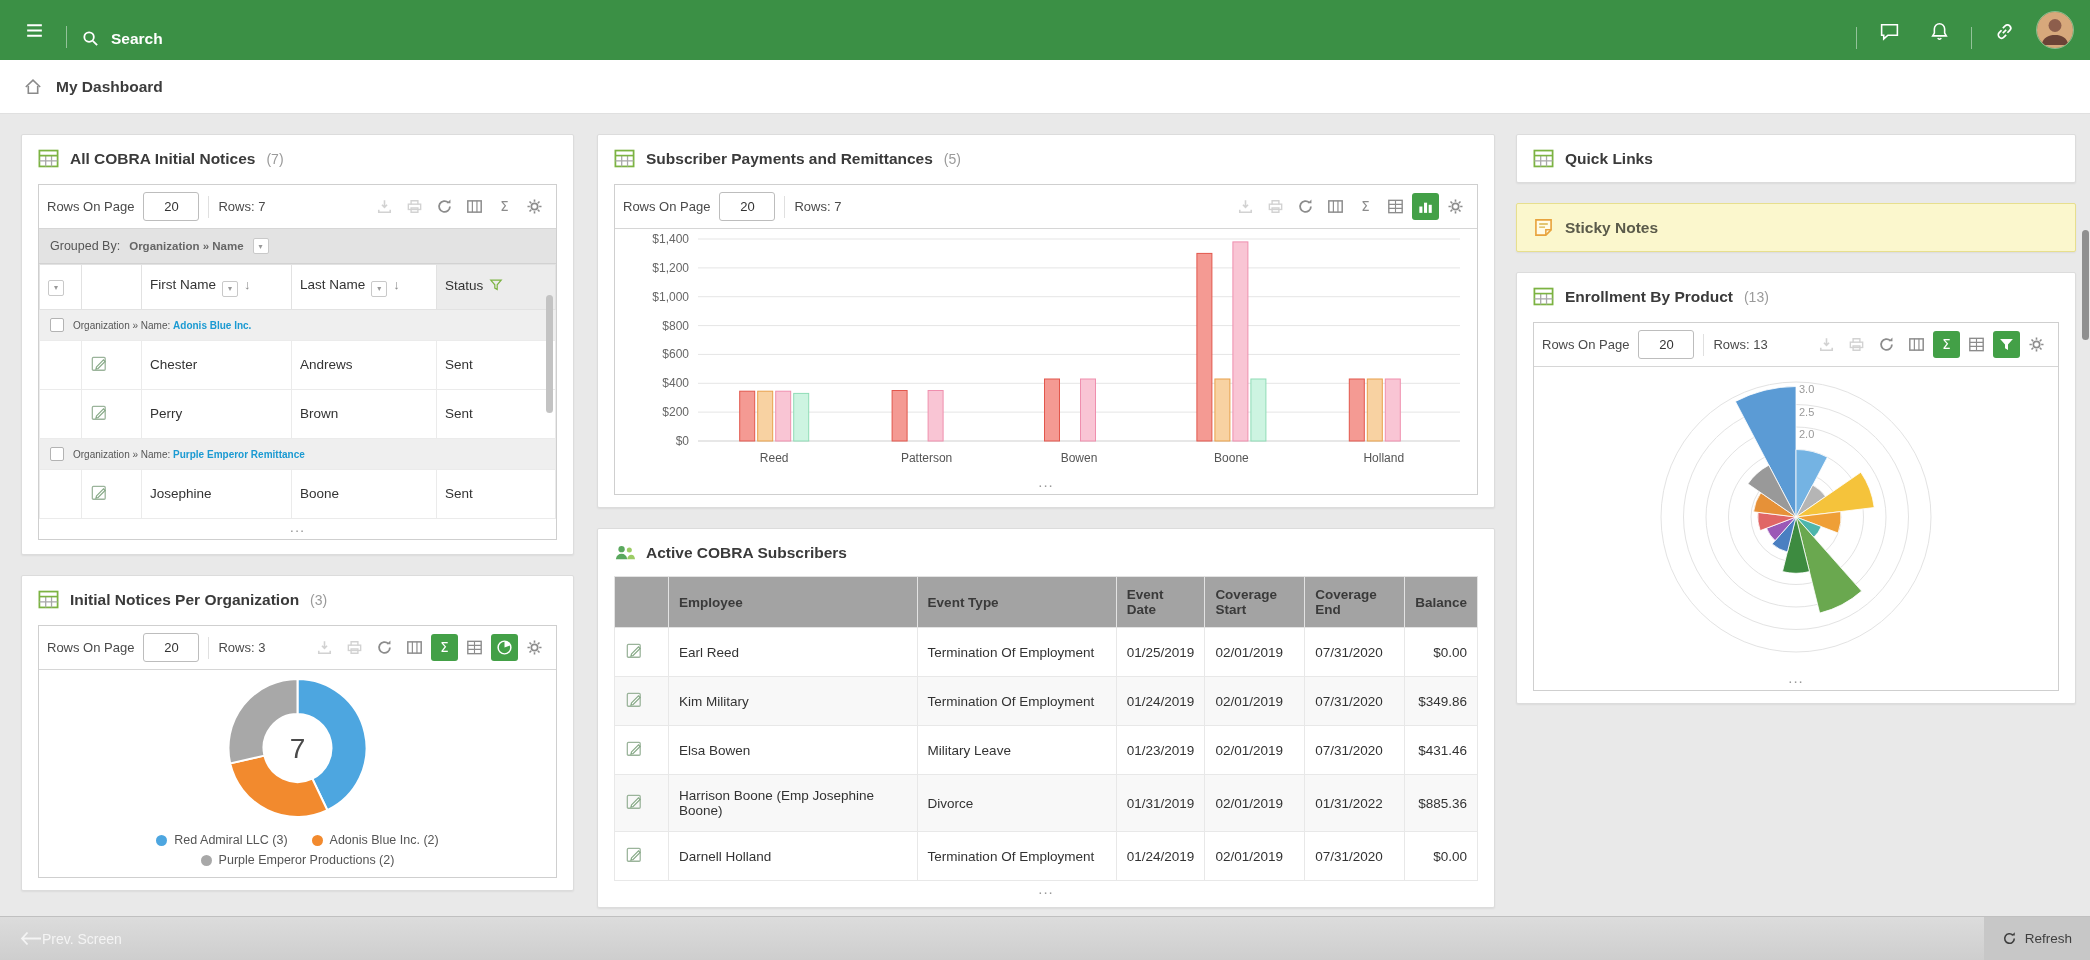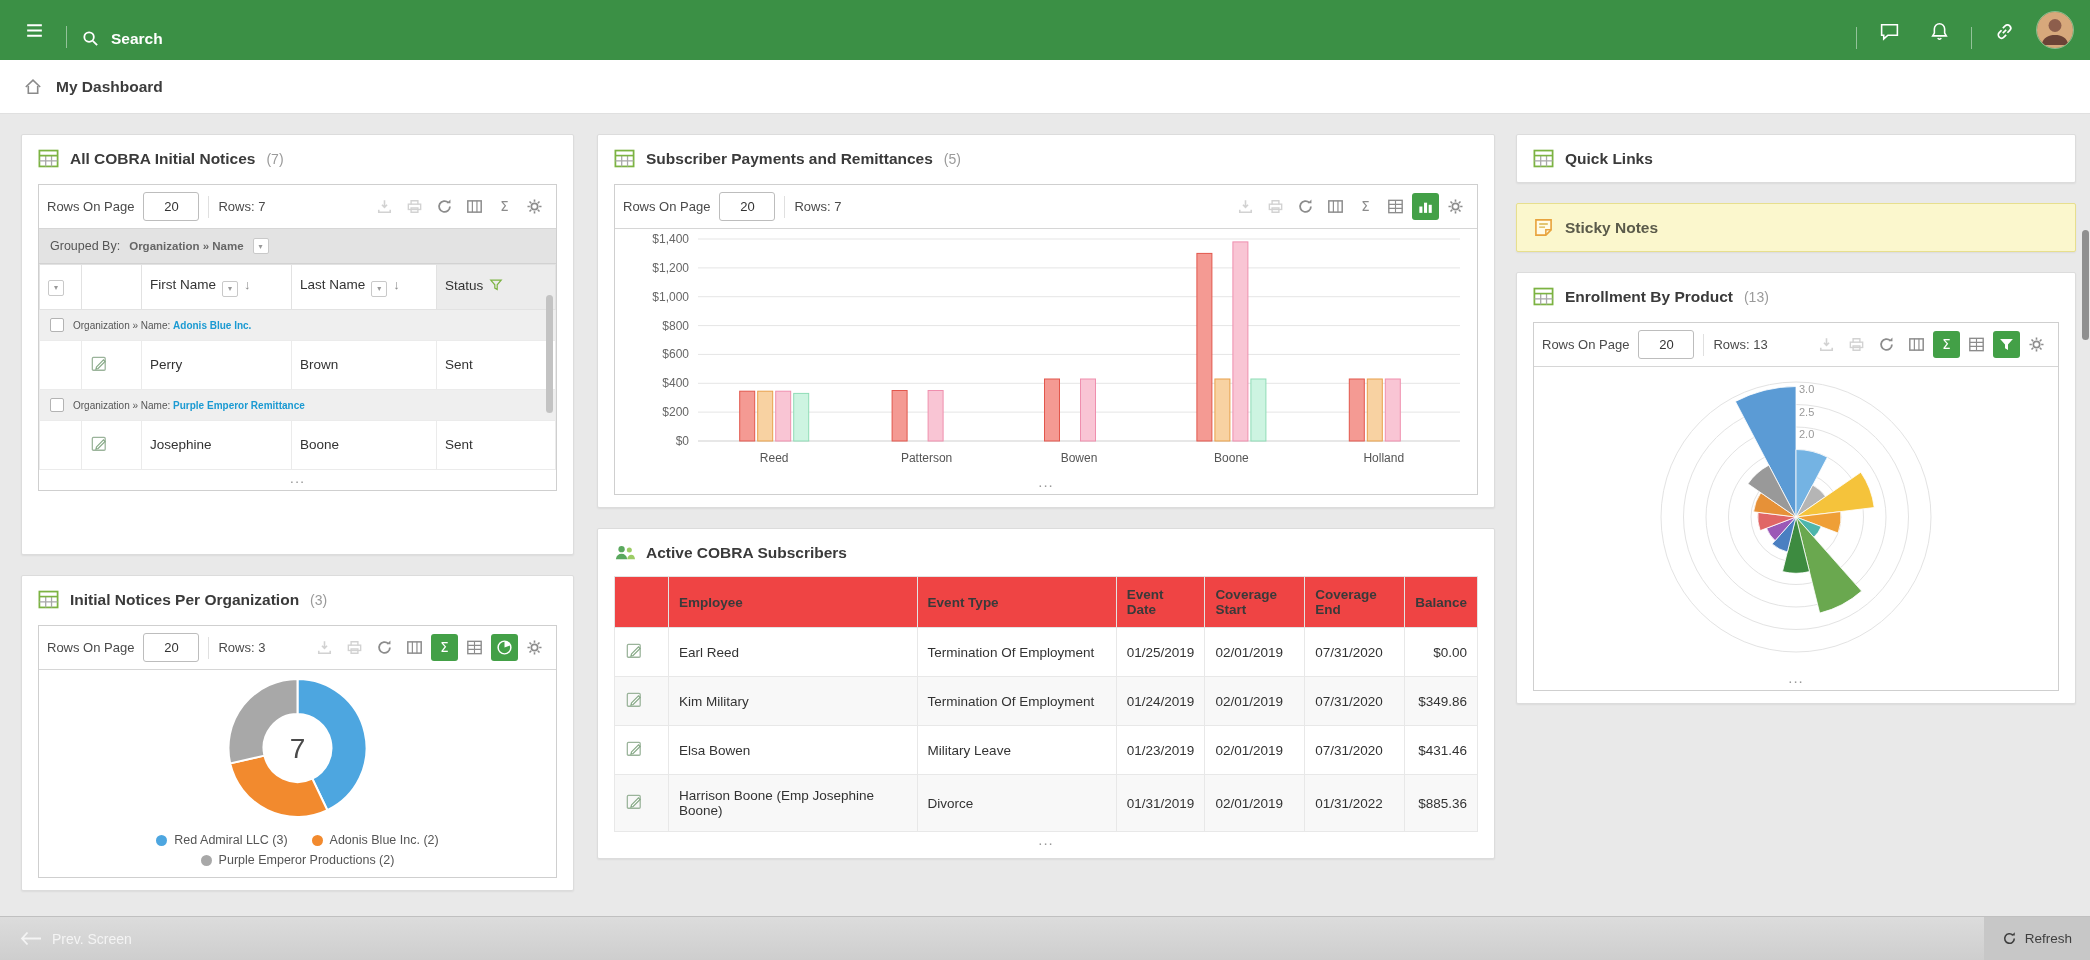--- a/index.html
+++ b/index.html
@@ -69,33 +69,33 @@
   
   .legend{display:flex;flex-wrap:wrap;justify-content:center;gap:6px 24px;padding:4px 10px 10px;font-size:12.5px;color:#555}
   .lg-item{display:inline-flex;align-items:center;gap:7px;white-space:nowrap}
   .lg-dot{width:11px;height:11px;border-radius:50%;display:inline-block}
   .lg-swatch{width:24px;height:11px;display:inline-block;border:1px solid transparent}
   .donut-legend{max-width:400px;margin:0 auto}
 
   
   .sub-wrap{margin:0 16px 6px}
   .stable{width:100%;border-collapse:collapse;font-size:13.5px}
-  .stable th{font-weight:700;color:#3a3a3a;text-align:left;background:#ef4444;padding:10px 10px;border:1px solid #e3e3e3}
+  .stable th{font-weight:700;color:#3a3a3a;text-align:left;background:#a3a3a3;padding:10px 10px;border:1px solid #e3e3e3}
   .stable td{padding:13px 10px;border:1px solid #e8e8e8;color:#333}
   .stable tbody tr:nth-child(even){background:#f8f8f8}
   .td-right{text-align:right}
 
   
   .widget-flat{padding:0}
   .widget-sticky{background:#fbf7cd;border:1px solid #e7df8e}
   .widget-sticky .w-title{color:#5a5a4a}
 
   
   .bottombar{position:fixed;left:0;right:0;bottom:0;height:44px;background:linear-gradient(#dcdcdc,#cecece);border-top:1px solid #c0c0c0;display:flex;align-items:center;justify-content:space-between;z-index:5}
-  .prev-btn{display:flex;align-items:center;gap:10px;color:#f4f4f4;font-size:14px;padding:0 20px;height:100%;cursor:default}
+  .prev-btn{display:flex;align-items:center;color:#f4f4f4;font-size:14px;padding:0 20px;height:100%;cursor:default}
   .prev-btn svg{width:22px;height:15px}
   .refresh-btn{display:flex;align-items:center;gap:8px;color:#3f3f3f;font-size:13.5px;padding:0 18px;height:100%;background:#c7c7c7;cursor:pointer}
   .refresh-btn svg{width:15px;height:15px}
 
   .page-vscroll{position:fixed;right:1px;top:60px;bottom:44px;width:8px}
   .page-vscroll .thumb{position:absolute;right:0;top:170px;width:7px;height:110px;background:#8f8f8f;border-radius:4px}
 </style>
 </head>
 <body>
 
@@ -246,20 +246,32 @@
                   <td colspan="5"><span class="cb"></span><span>Organization » Name: </span><a class="grp-link">Adonis Blue Inc.</a></td>
                 </tr>
                 <tr>
                   <td></td>
                   <td><span class="edit-ic">
                       <svg viewBox="0 0 18 18">
                         <rect x="2.2" y="3.2" width="12.2" height="12.2" rx="1" fill="none" stroke="#9bb49b" stroke-width="1.2"></rect>
                         <path d="M6.2 12.2 12.8 5.6l1.5 1.5-6.6 6.6-2.1.6z" fill="#fff" stroke="#86a986" stroke-width="1.1"></path>
                       </svg>
                     </span></td>
+                  <td>Chester</td>
+                  <td>Andrews</td>
+                  <td>Sent</td>
+                </tr>
+                <tr>
+                  <td></td>
+                  <td><span class="edit-ic">
+                      <svg viewBox="0 0 18 18">
+                        <rect x="2.2" y="3.2" width="12.2" height="12.2" rx="1" fill="none" stroke="#9bb49b" stroke-width="1.2"></rect>
+                        <path d="M6.2 12.2 12.8 5.6l1.5 1.5-6.6 6.6-2.1.6z" fill="#fff" stroke="#86a986" stroke-width="1.1"></path>
+                      </svg>
+                    </span></td>
                   <td>Perry</td>
                   <td>Brown</td>
                   <td>Sent</td>
                 </tr>
                 <tr class="grp-row">
                   <td colspan="5"><span class="cb"></span><span>Organization » Name: </span><a class="grp-link">Purple Emperor Remittance</a></td>
                 </tr>
                 <tr>
                   <td></td>
                   <td><span class="edit-ic">
@@ -560,20 +572,34 @@
                         <path d="M6.2 12.2 12.8 5.6l1.5 1.5-6.6 6.6-2.1.6z" fill="#fff" stroke="#86a986" stroke-width="1.1"></path>
                       </svg>
                     </span></td>
                   <td>Harrison Boone (Emp Josephine Boone)</td>
                   <td>Divorce</td>
                   <td>01/31/2019</td>
                   <td>02/01/2019</td>
                   <td>01/31/2022</td>
                   <td class="td-right">$885.36</td>
                 </tr>
+                <tr>
+                  <td><span class="edit-ic">
+                      <svg viewBox="0 0 18 18">
+                        <rect x="2.2" y="3.2" width="12.2" height="12.2" rx="1" fill="none" stroke="#9bb49b" stroke-width="1.2"></rect>
+                        <path d="M6.2 12.2 12.8 5.6l1.5 1.5-6.6 6.6-2.1.6z" fill="#fff" stroke="#86a986" stroke-width="1.1"></path>
+                      </svg>
+                    </span></td>
+                  <td>Darnell Holland</td>
+                  <td>Termination Of Employment</td>
+                  <td>01/24/2019</td>
+                  <td>02/01/2019</td>
+                  <td>07/31/2020</td>
+                  <td class="td-right">$0.00</td>
+                </tr>
               </tbody>
             </table>
           </div>
         <div class="w-ellipsis">...</div>
       </div>
     </div>
   </div>
 
   <div class="col col-3">
     <div class="widget widget-flat">

